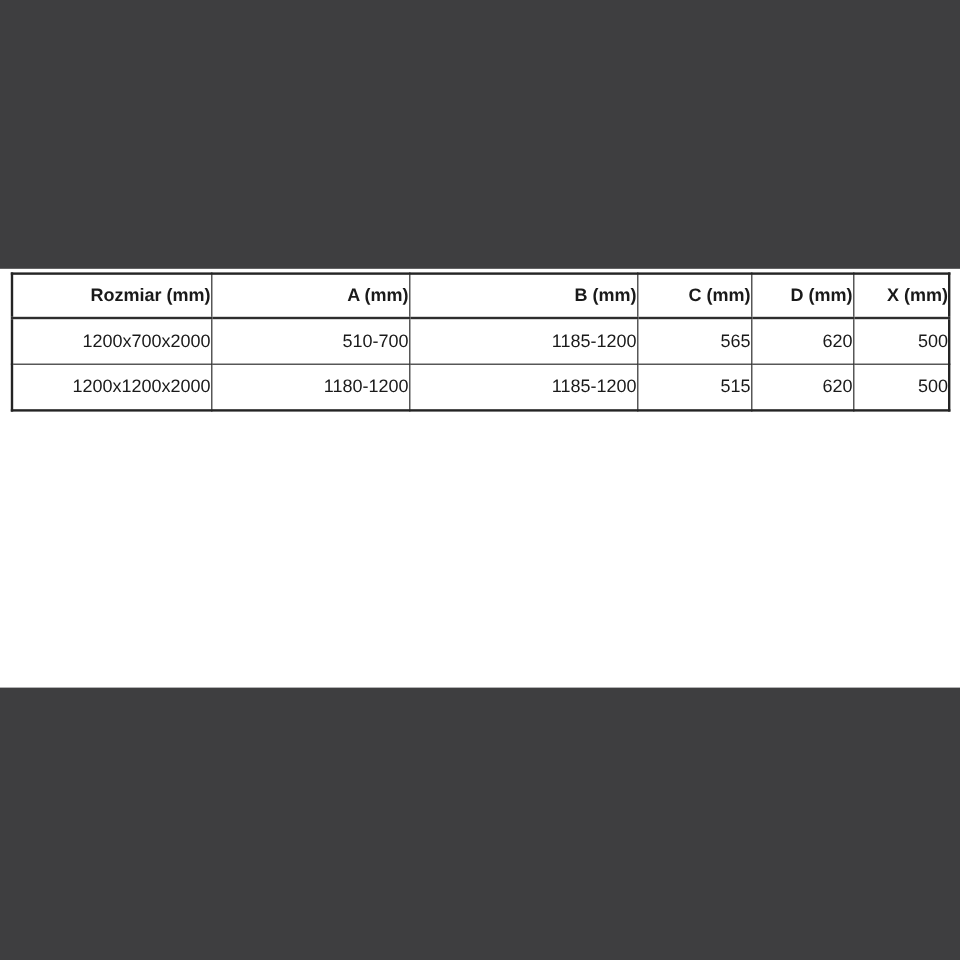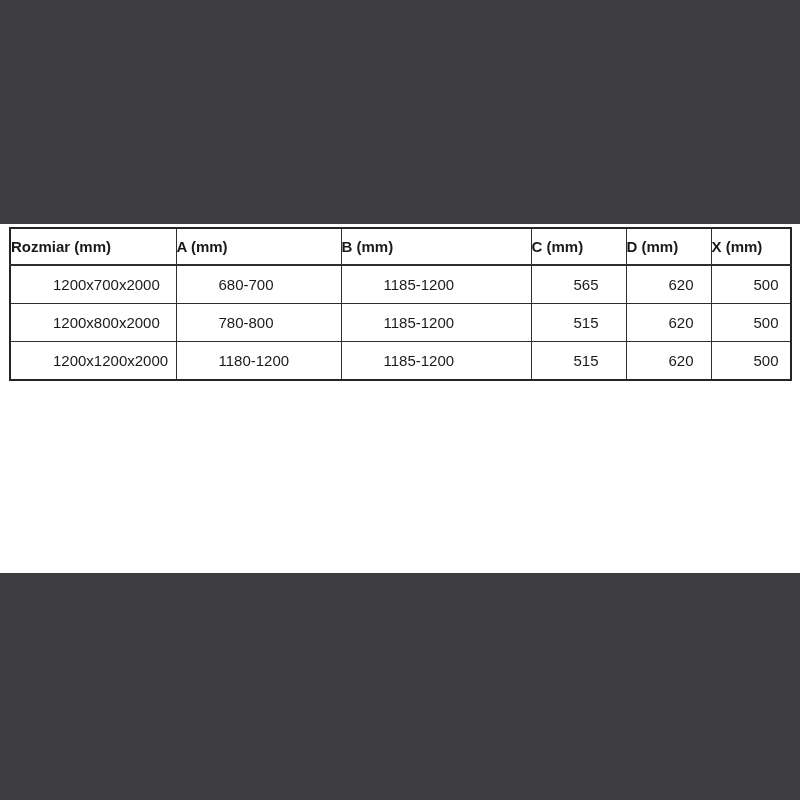--- a/index.html
+++ b/index.html
@@ -28,21 +28,21 @@
     left: 9px;
     width: 781px;
     border-collapse: collapse;
     table-layout: fixed;
     background: #ffffff;
     border: 2px solid #242424;
   }
   table.dims th,
   table.dims td {
     border: 1px solid #2e2e2e;
-    text-align: left;
+    text-align: right;
     vertical-align: middle;
     color: #1a1a1a;
     font-size: 15px;
     padding: 0;
     overflow: hidden;
     white-space: nowrap;
   }
   table.dims th {
     font-weight: bold;
     height: 35px;
@@ -80,31 +80,23 @@
           <th>A (mm)</th>
           <th>B (mm)</th>
           <th>C (mm)</th>
           <th>D (mm)</th>
           <th>X (mm)</th>
         </tr>
       </thead>
       <tbody>
         <tr>
           <td>1200x700x2000</td>
-          <td>680-700</td>
+          <td>510-700</td>
           <td>1185-1200</td>
           <td>565</td>
-          <td>620</td>
-          <td>500</td>
-        </tr>
-        <tr>
-          <td>1200x800x2000</td>
-          <td>780-800</td>
-          <td>1185-1200</td>
-          <td>515</td>
           <td>620</td>
           <td>500</td>
         </tr>
         <tr>
           <td>1200x1200x2000</td>
           <td>1180-1200</td>
           <td>1185-1200</td>
           <td>515</td>
           <td>620</td>
           <td>500</td>

